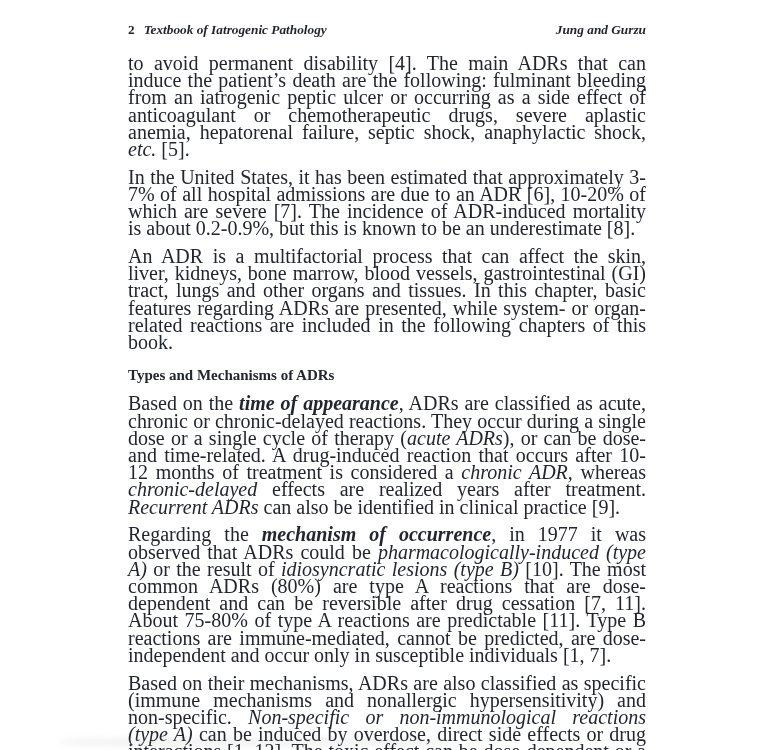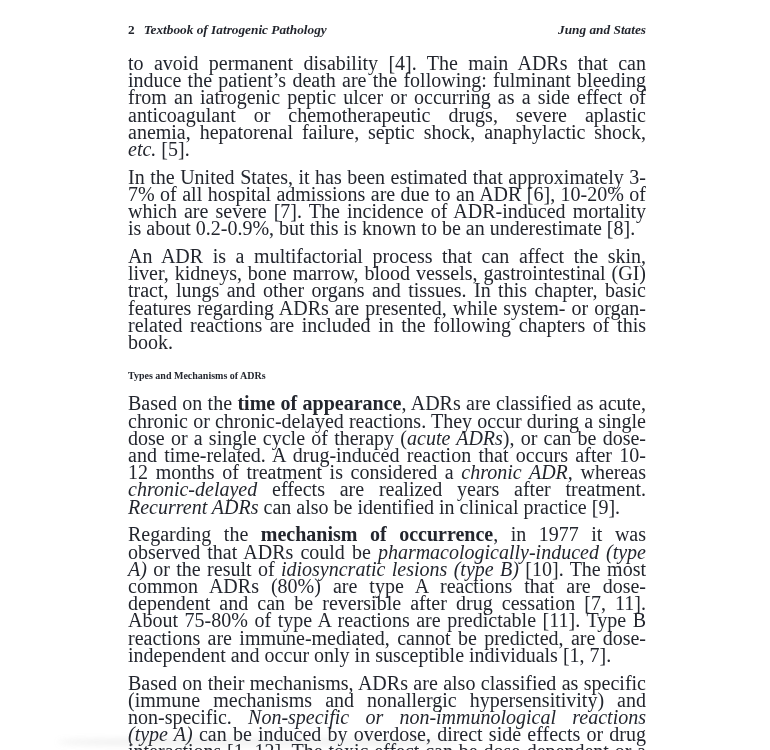--- a/index.html
+++ b/index.html
@@ -33,47 +33,47 @@
   .page-number { font-style: normal; }
   .book-title { font-style: italic; margin-left: 9px; }
   .authors { font-style: italic; white-space: nowrap; }
   .body-text p {
     margin: 0 0 10.5px 0;
     font-size: 20px;
     line-height: 17.2px;
     text-align: justify;
   }
   .section-heading {
-    font-size: 10px;
+    font-size: 15px;
     line-height: 17.2px;
     font-weight: bold;
     margin: 16px 0 11px 0;
   }
   .seg-i { font-style: italic; }
-  .seg-bi { font-weight: bold; }
+  .seg-bi { font-style: italic; font-weight: bold; }
   .page-bottom-shadow {
     position: absolute;
     left: 58px; top: 737px;
     width: 400px; height: 10px;
     background: linear-gradient(to bottom, rgba(0,0,0,0), rgba(130,130,130,0.16) 55%, rgba(0,0,0,0));
     border-radius: 50%;
     filter: blur(3px);
   }
 </style>
 </head>
 <body>
 
 <div class="page">
   <div class="content">
 
     <div class="running-header">
       <div class="header-left">
         <span class="page-number">2</span><span class="book-title">Textbook of Iatrogenic Pathology</span>
       </div>
-      <div class="authors">Jung and States</div>
+      <div class="authors">Jung and Gurzu</div>
     </div>
 
     <div class="body-text">
       <p><span>to avoid permanent disability [4]. The main ADRs that can induce the patient’s death are the following: fulminant bleeding from an iatrogenic peptic ulcer or occurring as a side effect of anticoagulant or chemotherapeutic drugs, severe aplastic anemia, hepatorenal failure, septic shock, anaphylactic shock, </span><span class="seg-i">etc.</span><span> [5].</span></p>
       <p><span>In the United States, it has been estimated that approximately 3-7% of all hospital admissions are due to an ADR [6], 10-20% of which are severe [7]. The incidence of ADR-induced mortality is about 0.2-0.9%, but this is known to be an underestimate [8].</span></p>
       <p><span>An ADR is a multifactorial process that can affect the skin, liver, kidneys, bone marrow, blood vessels, gastrointestinal (GI) tract, lungs and other organs and tissues. In this chapter, basic features regarding ADRs are presented, while system- or organ-related reactions are included in the following chapters of this book.</span></p>
       <div class="section-heading">Types and Mechanisms of ADRs</div>
       <p><span>Based on the </span><span class="seg-bi">time of appearance</span><span>, ADRs are classified as acute, chronic or chronic-delayed reactions. They occur during a single dose or a single cycle of therapy (</span><span class="seg-i">acute ADRs</span><span>), or can be dose- and time-related. A drug-induced reaction that occurs after 10-12 months of treatment is considered a </span><span class="seg-i">chronic ADR,</span><span> whereas </span><span class="seg-i">chronic-delayed</span><span> effects are realized years after treatment. </span><span class="seg-i">Recurrent ADRs</span><span> can also be identified in clinical practice [9].</span></p>
       <p><span>Regarding the </span><span class="seg-bi">mechanism of occurrence</span><span>, in 1977 it was observed that ADRs could be </span><span class="seg-i">pharmacologically-induced (type A)</span><span> or the result of </span><span class="seg-i">idiosyncratic lesions (type B)</span><span> [10]. The most common ADRs (80%) are type A reactions that are dose-dependent and can be reversible after drug cessation [7, 11]. About 75-80% of type A reactions are predictable [11]. Type B reactions are immune-mediated, cannot be predicted, are dose-independent and occur only in susceptible individuals [1, 7].</span></p>
       <p><span>Based on their mechanisms, ADRs are also classified as specific (immune mechanisms and nonallergic hypersensitivity) and non-specific. </span><span class="seg-i">Non-specific or non-immunological reactions (type A)</span><span> can be induced by overdose, direct side effects or drug interactions [1, 12]. The toxic effect can be dose-dependent or a result of metabolic disorders (slow hepatic detoxification) or renal failure (delayed elimination). Non-medical drug overdose, whether accidental or intentional, is not considered an ADR. Pharmacological side effects refer to drug-induced disorders at therapeutic doses [12].</span></p>

